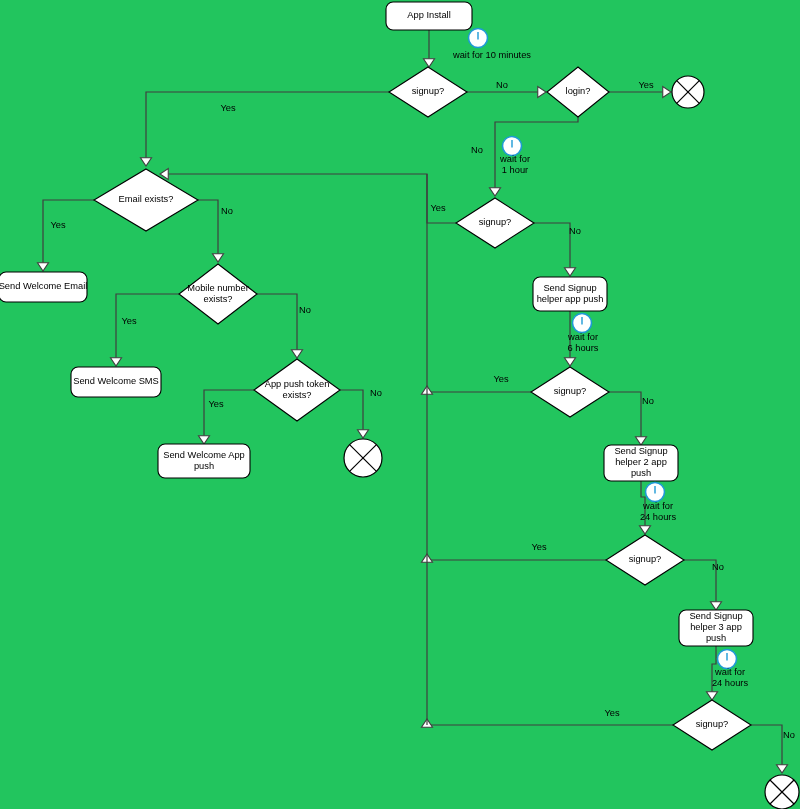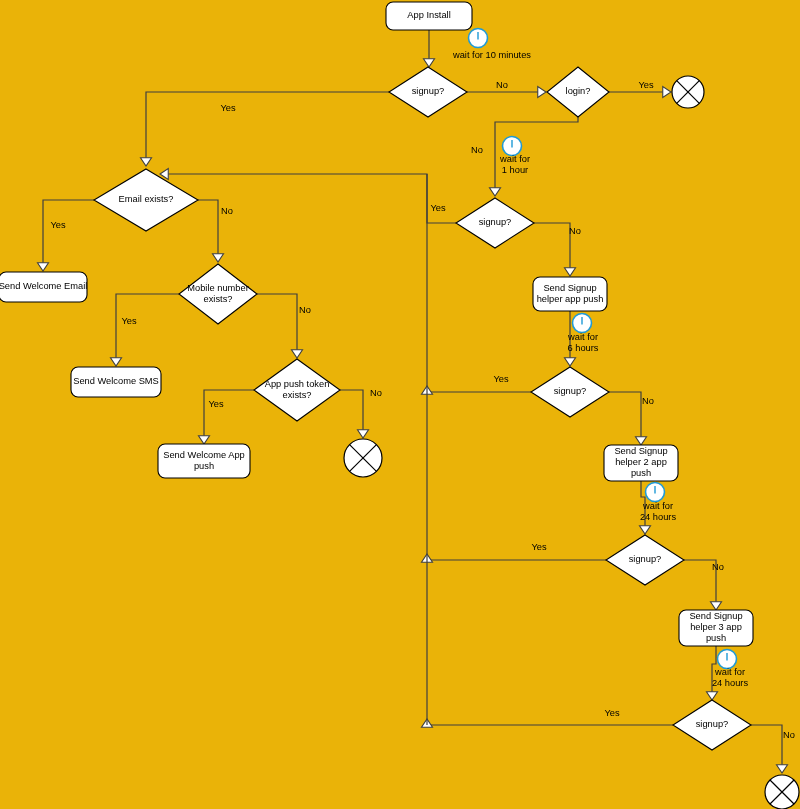--- a/index.html
+++ b/index.html
@@ -11,21 +11,21 @@
   body {
     width: 800px;
     height: 809px;
     font-family: "Liberation Sans", sans-serif;
     overflow: hidden;
   }
   #diagram-root {
     position: relative;
     width: 800px;
     height: 809px;
-    background: #eab308;
+    background: #22c55e;
   }
   svg#flow {
     display: block;
     width: 800px;
     height: 809px;
   }
   .shape-fill {
     fill: #ffffff;
     stroke: #000000;
     stroke-width: 1.1;

